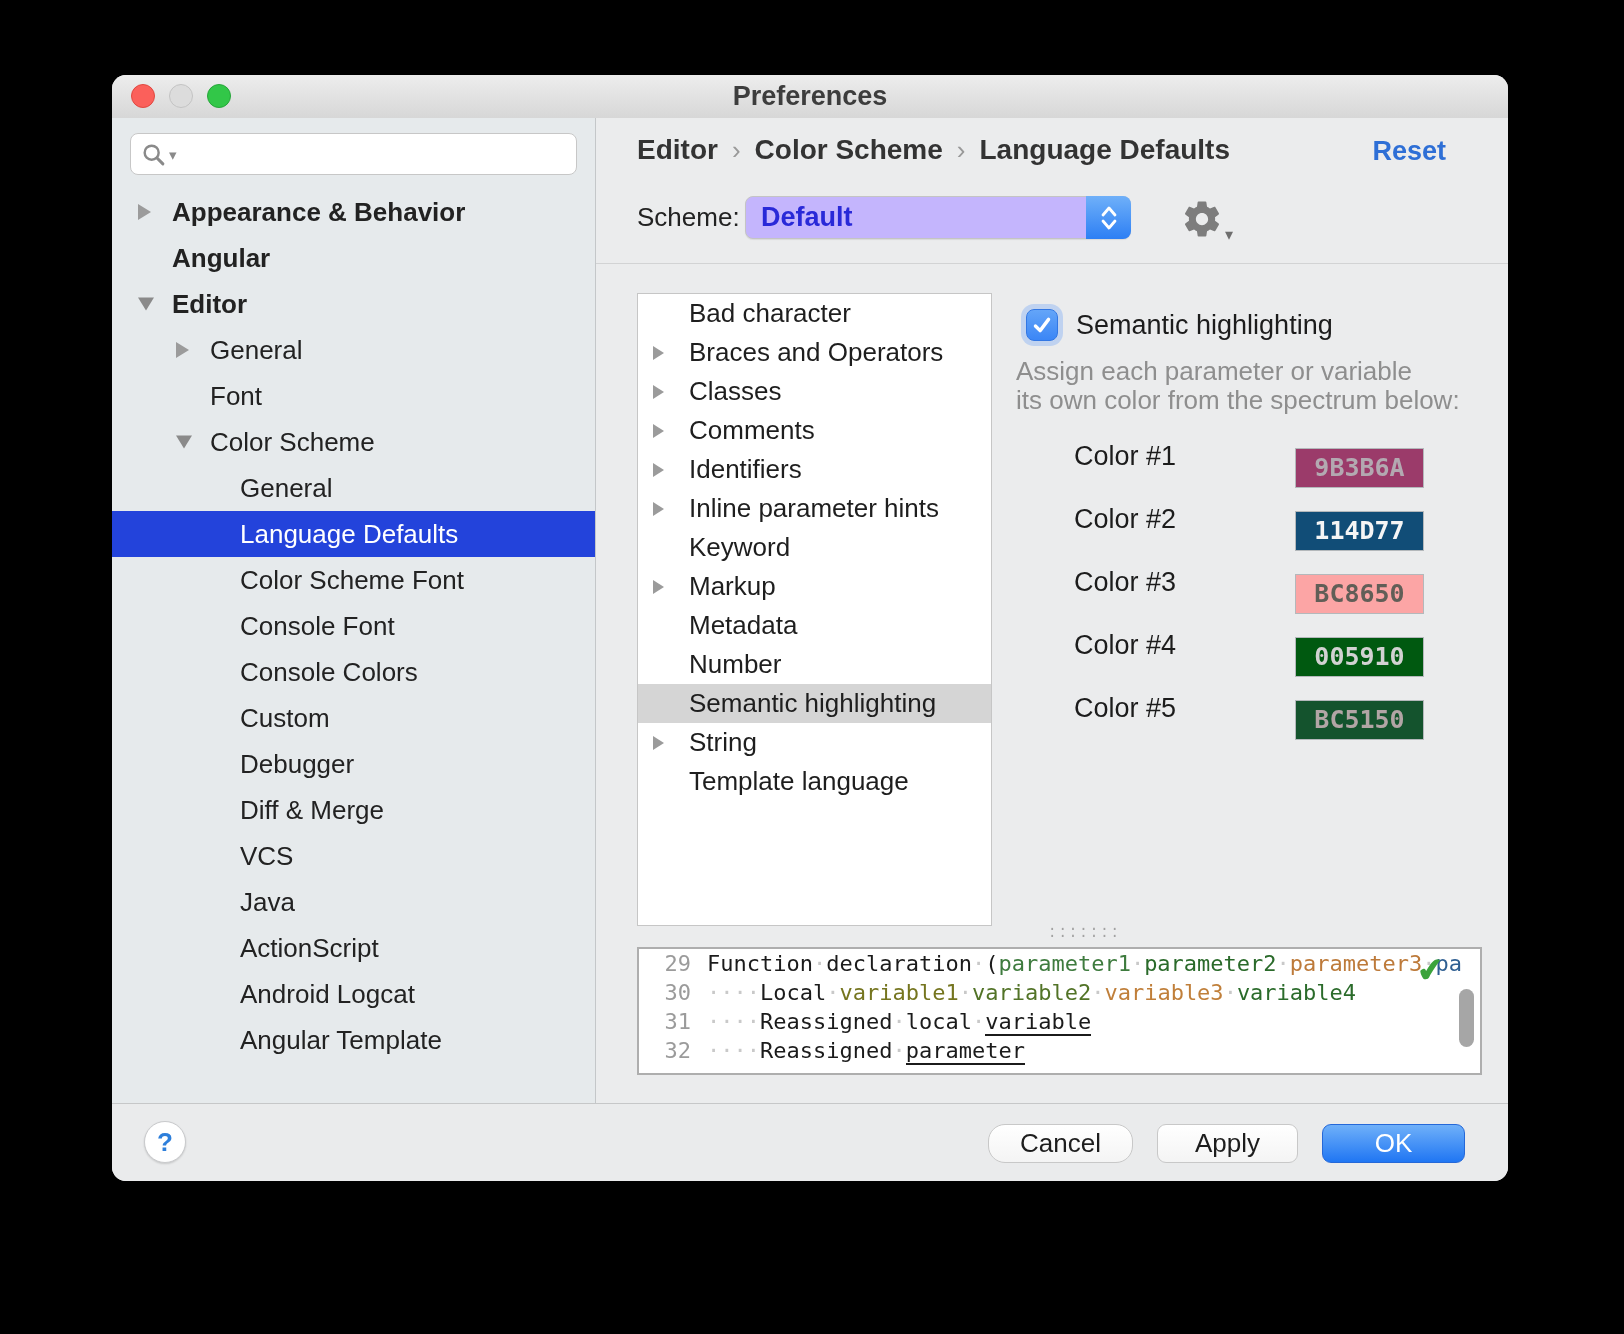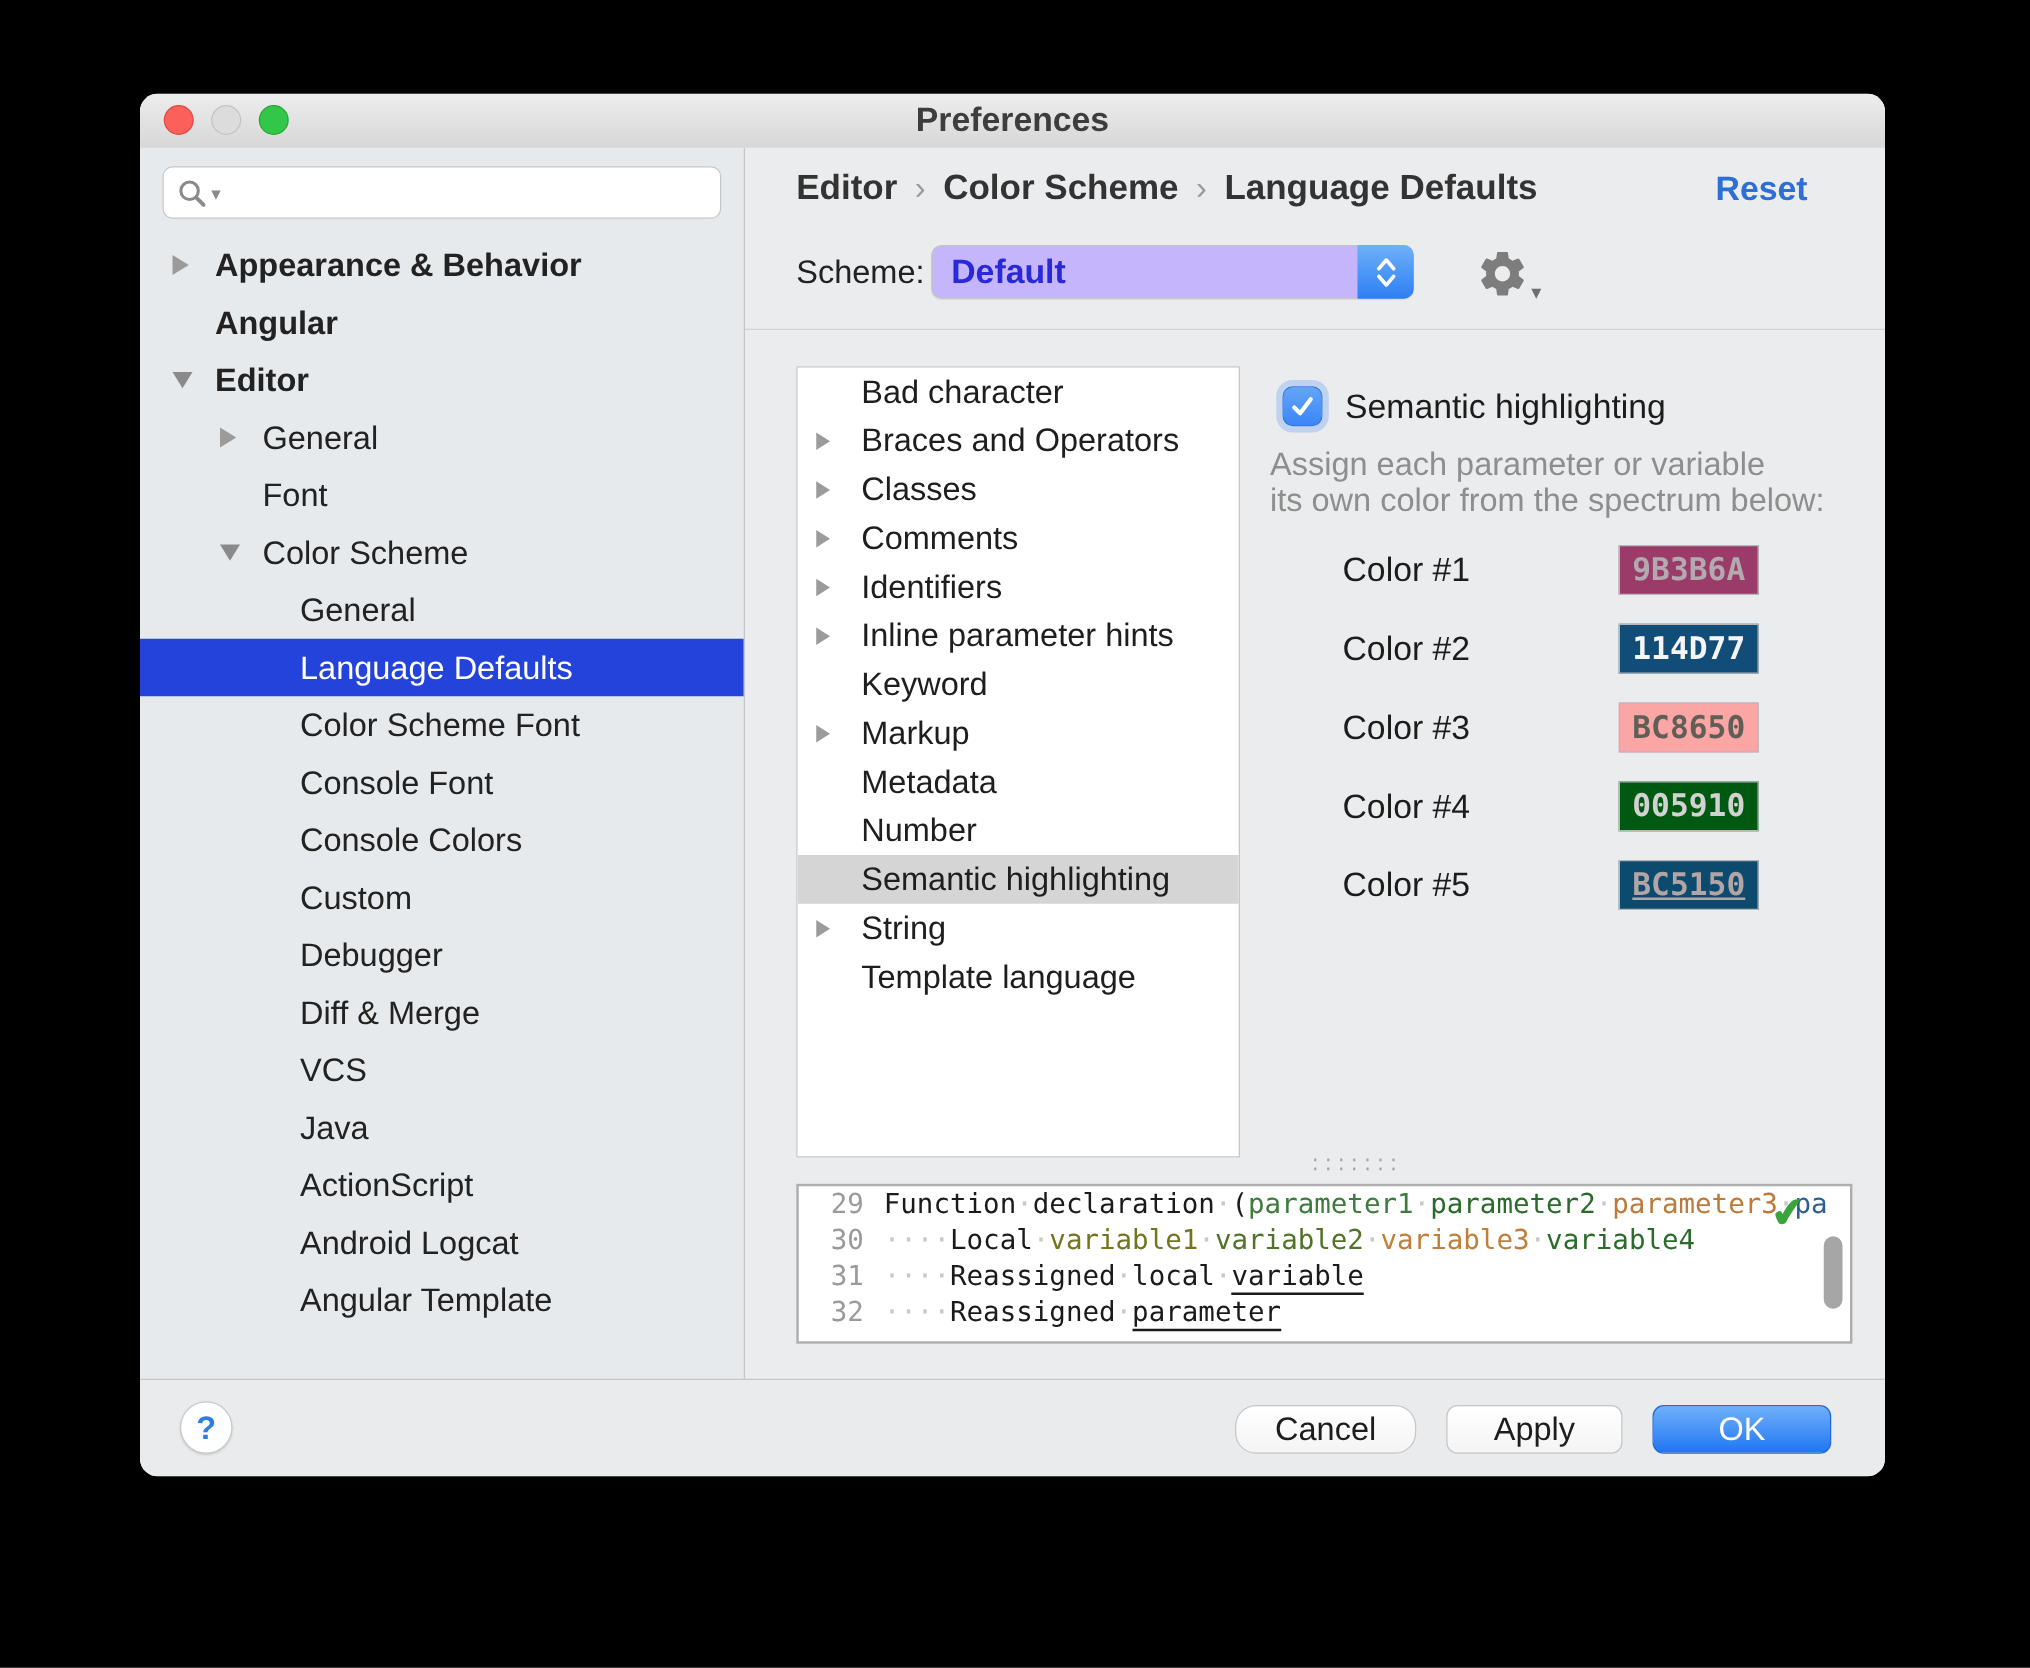--- a/index.html
+++ b/index.html
@@ -79,21 +79,21 @@
   .semantic { position:absolute; left:414px; top:175px; width:472px; }
   .chk-row { position:absolute; left:16px; top:16px; display:flex; align-items:center; }
   .checkbox { width:32px; height:32px; border-radius:8px;
     background:linear-gradient(#64A5F8,#3B86F6); border:1px solid #3277E4;
     box-shadow:0 0 0 5px rgba(125,173,245,0.40); display:flex; align-items:center; justify-content:center; }
   .chk-label { margin-left:18px; font-size:27px; color:#1C1C1C; }
   .desc { position:absolute; left:6px; top:64px; font-size:26px; line-height:29px; color:#8E8E8E; }
   .color-rows { position:absolute; left:0; top:143px; width:472px; }
   .color-row { position:relative; height:40px; margin-bottom:23px; }
   .color-row .clabel { position:absolute; left:64px; top:0; height:40px; line-height:40px; font-size:27px; color:#1C1C1C; }
-  .swatch { position:absolute; left:285px; top:0; width:112px; height:40px; border:1px solid #B4B8BB;
+  .swatch { position:absolute; left:285px; top:12px; width:129px; height:40px; border:1px solid #B4B8BB;
     font-family:"DejaVu Sans Mono", monospace; font-size:25px; font-weight:bold;
     text-align:center; line-height:38px; }
 
   
   .preview { position:absolute; left:41px; top:829px; width:845px; height:128px;
     background:#fff; border:2px solid #AEAEAE; overflow:hidden; }
   .code-line { display:flex; height:29px; line-height:29px;
     font-family:"DejaVu Sans Mono", monospace; font-size:22px; white-space:pre; }
   .code-line:first-child { margin-top:0; }
   .gutter { width:52px; text-align:right; color:#9B9B9B; flex:none; }
@@ -237,21 +237,21 @@
             <div class="color-row">
               <span class="clabel">Color #3</span>
               <span class="swatch" style="background: #fca5a5; color: rgb(97, 94, 87);">BC8650</span>
             </div>
             <div class="color-row">
               <span class="clabel">Color #4</span>
               <span class="swatch" style="background: rgb(0, 89, 16); color: rgb(210, 210, 210);">005910</span>
             </div>
             <div class="color-row">
               <span class="clabel">Color #5</span>
-              <span class="swatch" style="background: #0c4a6e; color: rgb(178, 165, 165); text-decoration: underline;">BC5150</span>
+              <span class="swatch" style="background: #14532d; color: rgb(178, 165, 165);">BC5150</span>
             </div>
           </div>
       </div>
 
       <div class="preview">
         <div>
             <div class="code-line"><span class="gutter">29</span><span class="codetext"><span class="seg" style="color: rgb(27, 27, 27);">Function</span><span class="seg" style="color: rgb(201, 201, 201);">·</span><span class="seg" style="color: rgb(27, 27, 27);">declaration</span><span class="seg" style="color: rgb(201, 201, 201);">·</span><span class="seg" style="color: rgb(27, 27, 27);">(</span><span class="seg" style="color: rgb(62, 123, 62);">parameter1</span><span class="seg" style="color: rgb(201, 201, 201);">·</span><span class="seg" style="color: rgb(42, 106, 42);">parameter2</span><span class="seg" style="color: rgb(201, 201, 201);">·</span><span class="seg" style="color: rgb(189, 122, 58);">parameter3</span><span class="seg" style="color: rgb(201, 201, 201);">·</span><span class="seg" style="color: rgb(47, 95, 146);">pa</span></span></div>
             <div class="code-line"><span class="gutter">30</span><span class="codetext"><span class="seg" style="color: rgb(201, 201, 201);">····</span><span class="seg" style="color: rgb(27, 27, 27);">Local</span><span class="seg" style="color: rgb(201, 201, 201);">·</span><span class="seg" style="color: rgb(117, 117, 31);">variable1</span><span class="seg" style="color: rgb(201, 201, 201);">·</span><span class="seg" style="color: rgb(82, 115, 39);">variable2</span><span class="seg" style="color: rgb(201, 201, 201);">·</span><span class="seg" style="color: rgb(192, 127, 58);">variable3</span><span class="seg" style="color: rgb(201, 201, 201);">·</span><span class="seg" style="color: rgb(43, 107, 43);">variable4</span></span></div>
             <div class="code-line"><span class="gutter">31</span><span class="codetext"><span class="seg" style="color: rgb(201, 201, 201);">····</span><span class="seg" style="color: rgb(27, 27, 27);">Reassigned</span><span class="seg" style="color: rgb(201, 201, 201);">·</span><span class="seg" style="color: rgb(27, 27, 27);">local</span><span class="seg" style="color: rgb(201, 201, 201);">·</span><span class="seg u" style="color: rgb(27, 27, 27);">variable</span></span></div>
             <div class="code-line"><span class="gutter">32</span><span class="codetext"><span class="seg" style="color: rgb(201, 201, 201);">····</span><span class="seg" style="color: rgb(27, 27, 27);">Reassigned</span><span class="seg" style="color: rgb(201, 201, 201);">·</span><span class="seg u" style="color: rgb(27, 27, 27);">parameter</span></span></div>

